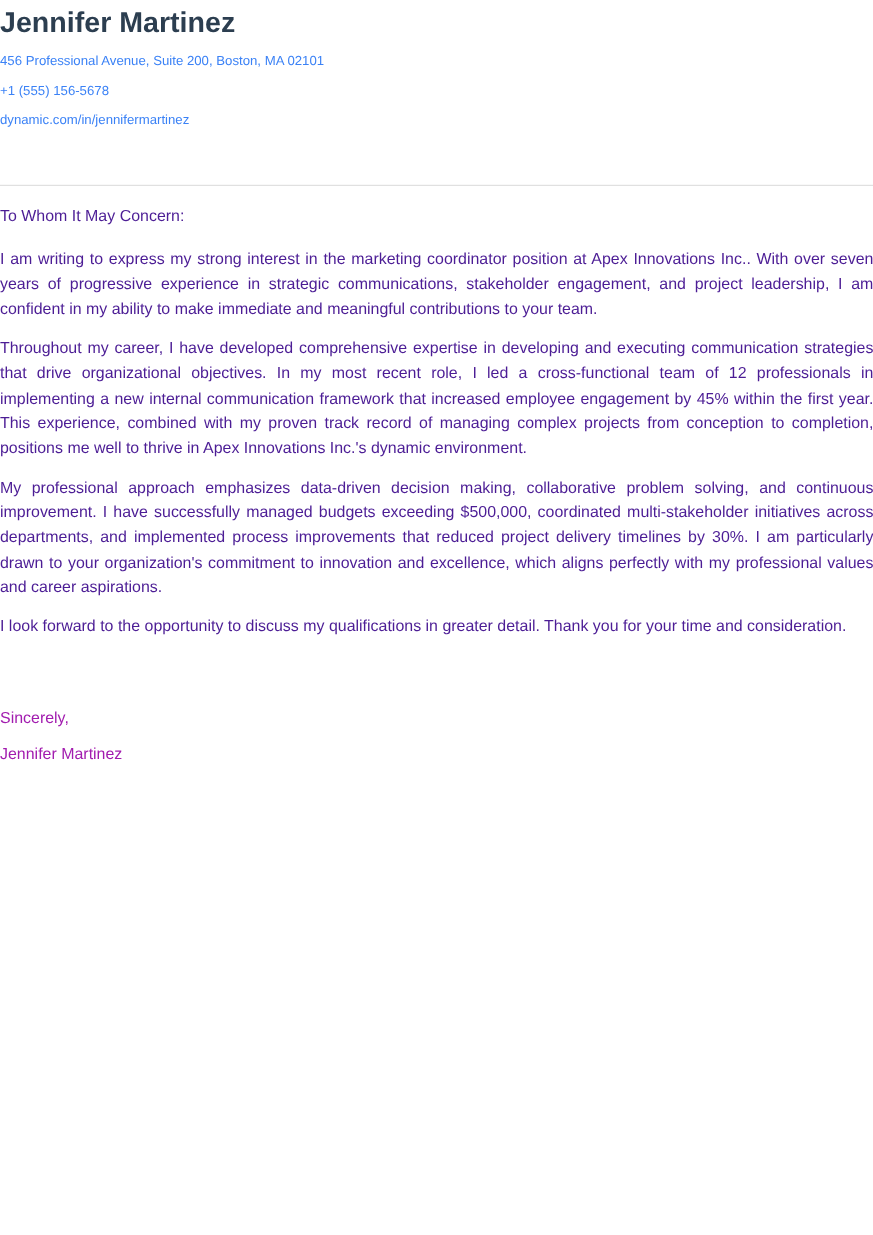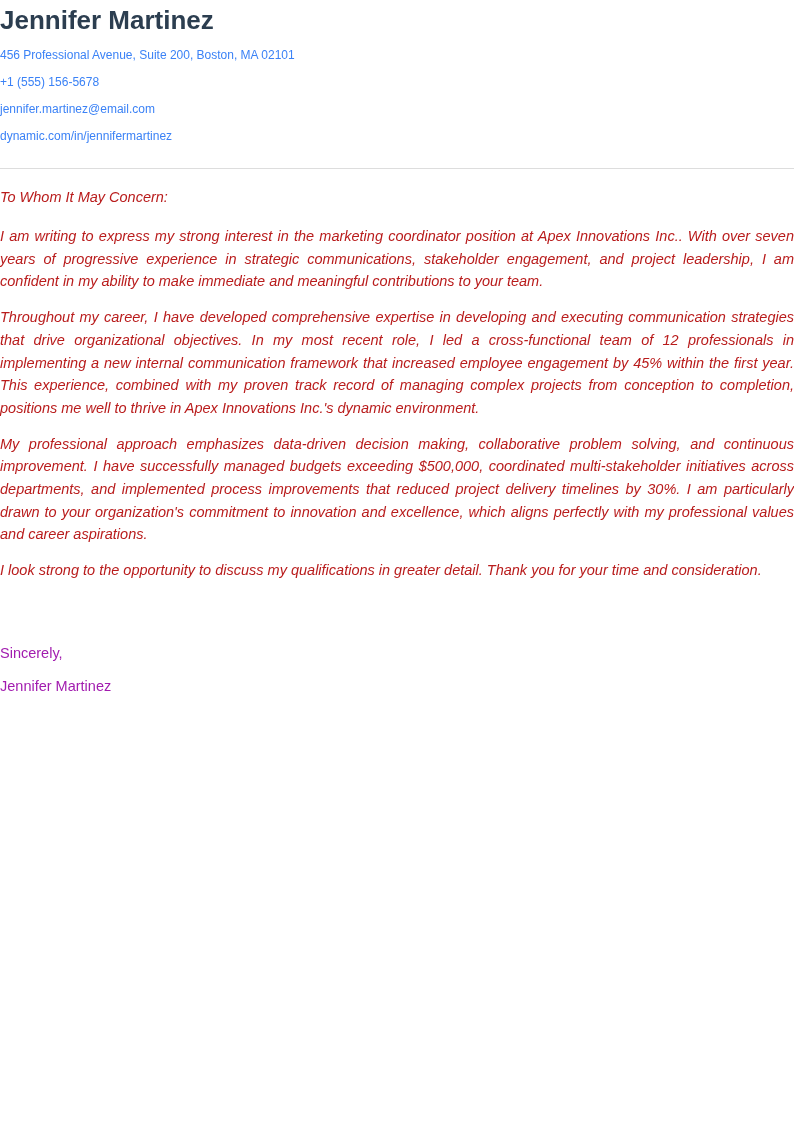--- a/index.html
+++ b/index.html
@@ -46,22 +46,21 @@
       height: 1px;
       background: #dddddd;
     }
     .body {
       position: absolute;
       top: 186px;
       left: 0;
       width: 794px;
       font-size: 14.5px;
       line-height: 22.7px;
-      color: #b91c1c;
-      font-style: italic;
+      color: #4c1d95;
     }
     .salutation {
       margin: 0 0 17px 0;
       line-height: 22px;
     }
     .para {
       margin: 0 0 13px 0;
       text-align: justify;
     }
     .para.last {
@@ -86,33 +85,32 @@
 </head>
 <body>
 
 <div class="page">
 
   <div class="header">
     <h1 class="name">Jennifer Martinez</h1>
     <div class="contact">
       <p class="contact-line">456 Professional Avenue, Suite 200, Boston, MA 02101</p>
       <p class="contact-line">+1 (555) 156-5678</p>
-      <p class="contact-line">jennifer.martinez@email.com</p>
       <p class="contact-line">dynamic.com/in/jennifermartinez</p>
     </div>
   </div>
 
   <div class="divider"></div>
 
   <div class="body">
     <p class="salutation">To Whom It May Concern:</p>
     <p class="para">I am writing to express my strong interest in the marketing coordinator position at Apex Innovations Inc.. With over seven years of progressive experience in strategic communications, stakeholder engagement, and project leadership, I am confident in my ability to make immediate and meaningful contributions to your team.</p>
     <p class="para">Throughout my career, I have developed comprehensive expertise in developing and executing communication strategies that drive organizational objectives. In my most recent role, I led a cross-functional team of 12 professionals in implementing a new internal communication framework that increased employee engagement by 45% within the first year. This experience, combined with my proven track record of managing complex projects from conception to completion, positions me well to thrive in Apex Innovations Inc.'s dynamic environment.</p>
     <p class="para">My professional approach emphasizes data-driven decision making, collaborative problem solving, and continuous improvement. I have successfully managed budgets exceeding $500,000, coordinated multi-stakeholder initiatives across departments, and implemented process improvements that reduced project delivery timelines by 30%. I am particularly drawn to your organization's commitment to innovation and excellence, which aligns perfectly with my professional values and career aspirations.</p>
-    <p class="para last">I look strong to the opportunity to discuss my qualifications in greater detail. Thank you for your time and consideration.</p>
+    <p class="para last">I look forward to the opportunity to discuss my qualifications in greater detail. Thank you for your time and consideration.</p>
   </div>
 
   <div class="closing">
     <p class="sincerely">Sincerely,</p>
     <p class="signature">Jennifer Martinez</p>
   </div>
 
 </div>
 
 </body></html>

